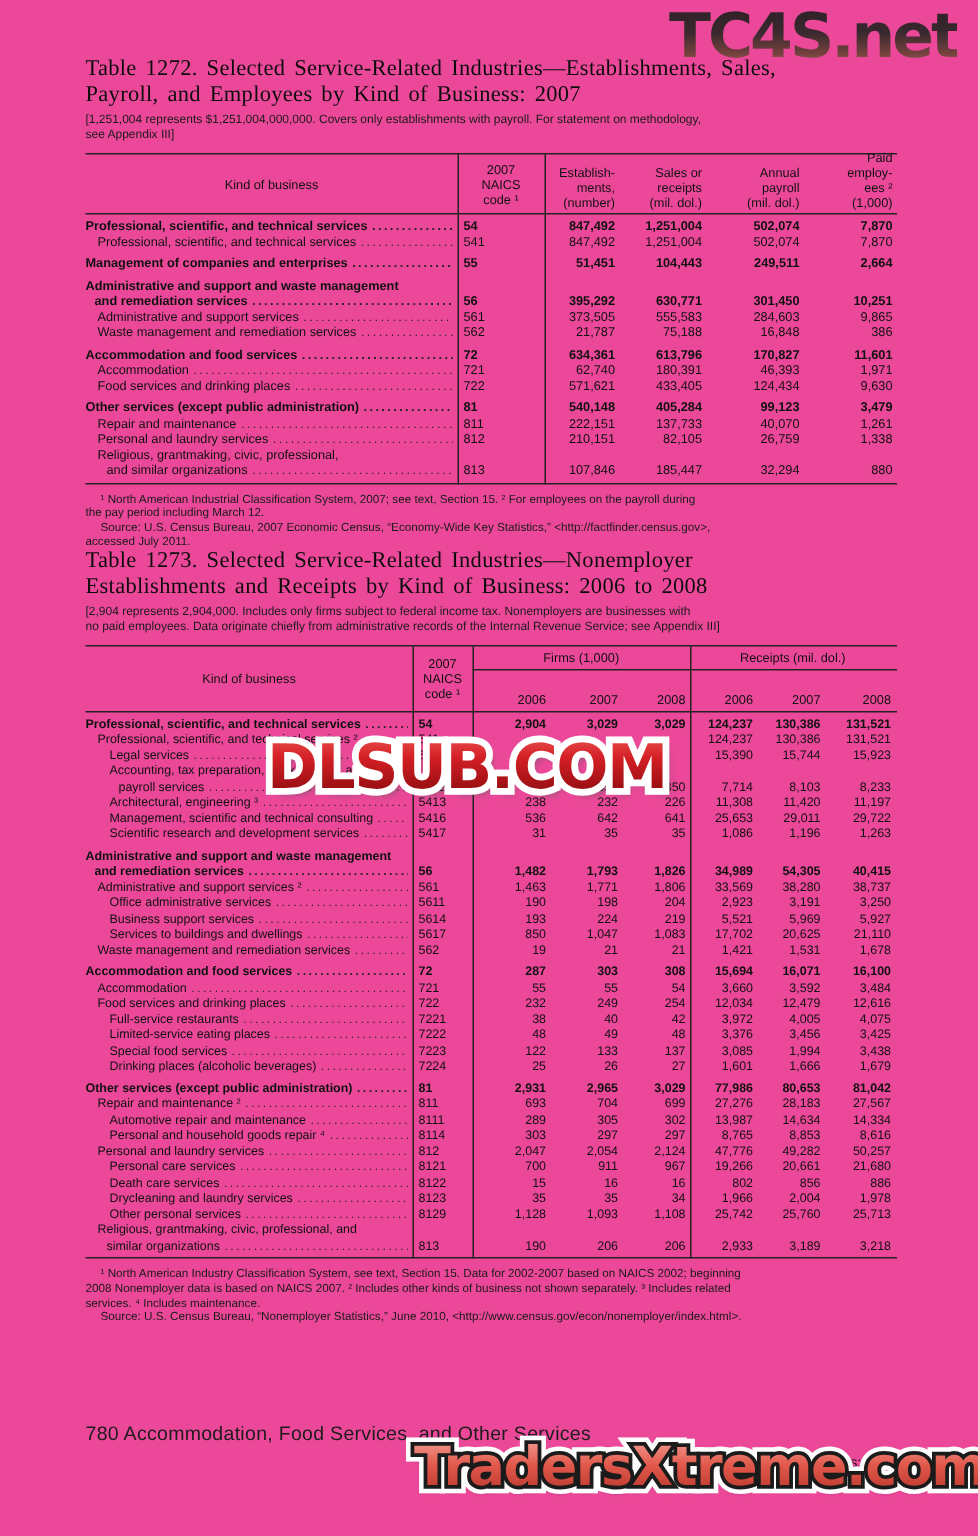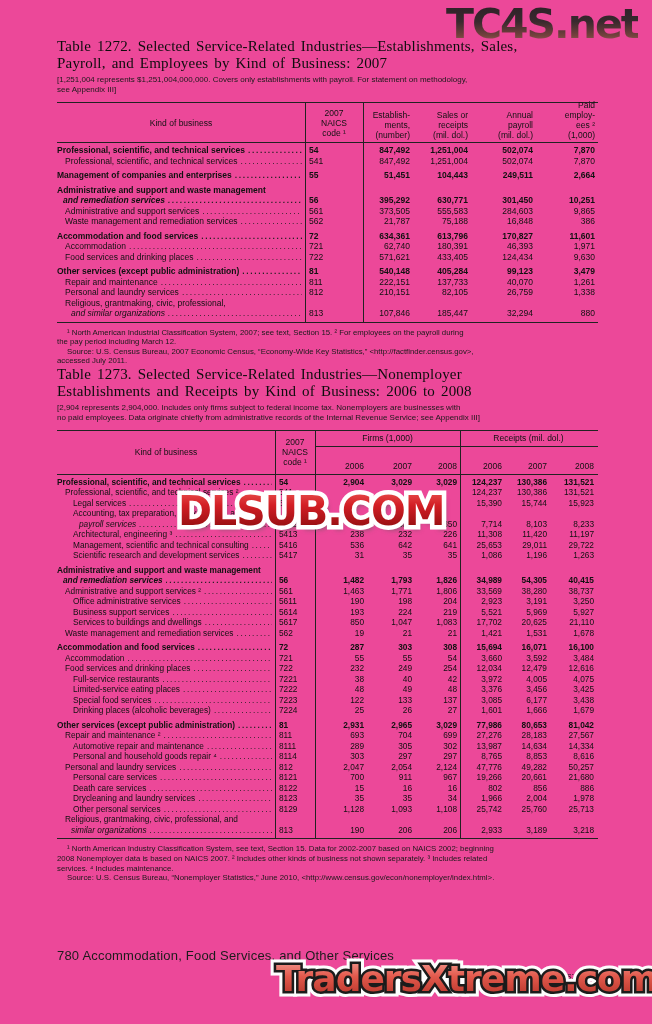--- a/index.html
+++ b/index.html
@@ -52,21 +52,21 @@
   .t-row.gap { margin-top:4px; }
   .t-row.bold { font-weight:bold; }
   .t72 .t-row { font-size:8.5px; }
   .t73 .t-row { font-size:8.3px; }
   .t-label { box-sizing:border-box; }
   .t72 .t-label { width:248px; }
   .t73 .t-label { width:218px; }
   .t-label.ind1 { padding-left:8px; }
   .t-label.ind2 { padding-left:16px; }
   .lbl-line { display:flex; align-items:baseline; }
-  .lbl-line.cont { padding-left:6px;font-style:italic; }
+  .lbl-line.cont { padding-left:6px; }
   .lbl-text { white-space:nowrap; }
   .leader { flex:1; min-width:0; overflow:hidden; white-space:nowrap; margin:0 3px 0 3px; }
   .leader::after { content:"......................................................................................................"; letter-spacing:1.6px; color:#222; }
   .t-code { box-sizing:border-box; padding-left:4px; }
   .t72 .t-code { width:58px; }
   .t73 .t-code { width:40px; }
   .t-val { text-align:right; box-sizing:border-box; }
   .t72 .t-val.v0 { width:47px; } .t72 .t-val.v1 { width:58px; }
   .t72 .t-val.v2 { width:65px; } .t72 .t-val.v3 { width:62px; }
   .t73 .t-val.v0 { width:49px; } .t73 .t-val.v1 { width:48px; } .t73 .t-val.v2 { width:45px; }
@@ -652,21 +652,21 @@
                 <div class="lbl-line">
                   <span class="lbl-text">Special food services</span>
                   <span class="leader"></span>
                 </div>
               </div>
               <div class="t-code">7223</div>
               <div class="t-val v0">122</div>
               <div class="t-val v1">133</div>
               <div class="t-val v2">137</div>
               <div class="t-val v3">3,085</div>
-              <div class="t-val v4">6,177</div>
+              <div class="t-val v4">1,994</div>
               <div class="t-val v5">3,438</div>
             </div>
             <div class="t-row">
               <div class="t-label ind2">
                 <div class="lbl-line">
                   <span class="lbl-text">Drinking places (alcoholic beverages)</span>
                   <span class="leader"></span>
                 </div>
               </div>
               <div class="t-code">7224</div>

